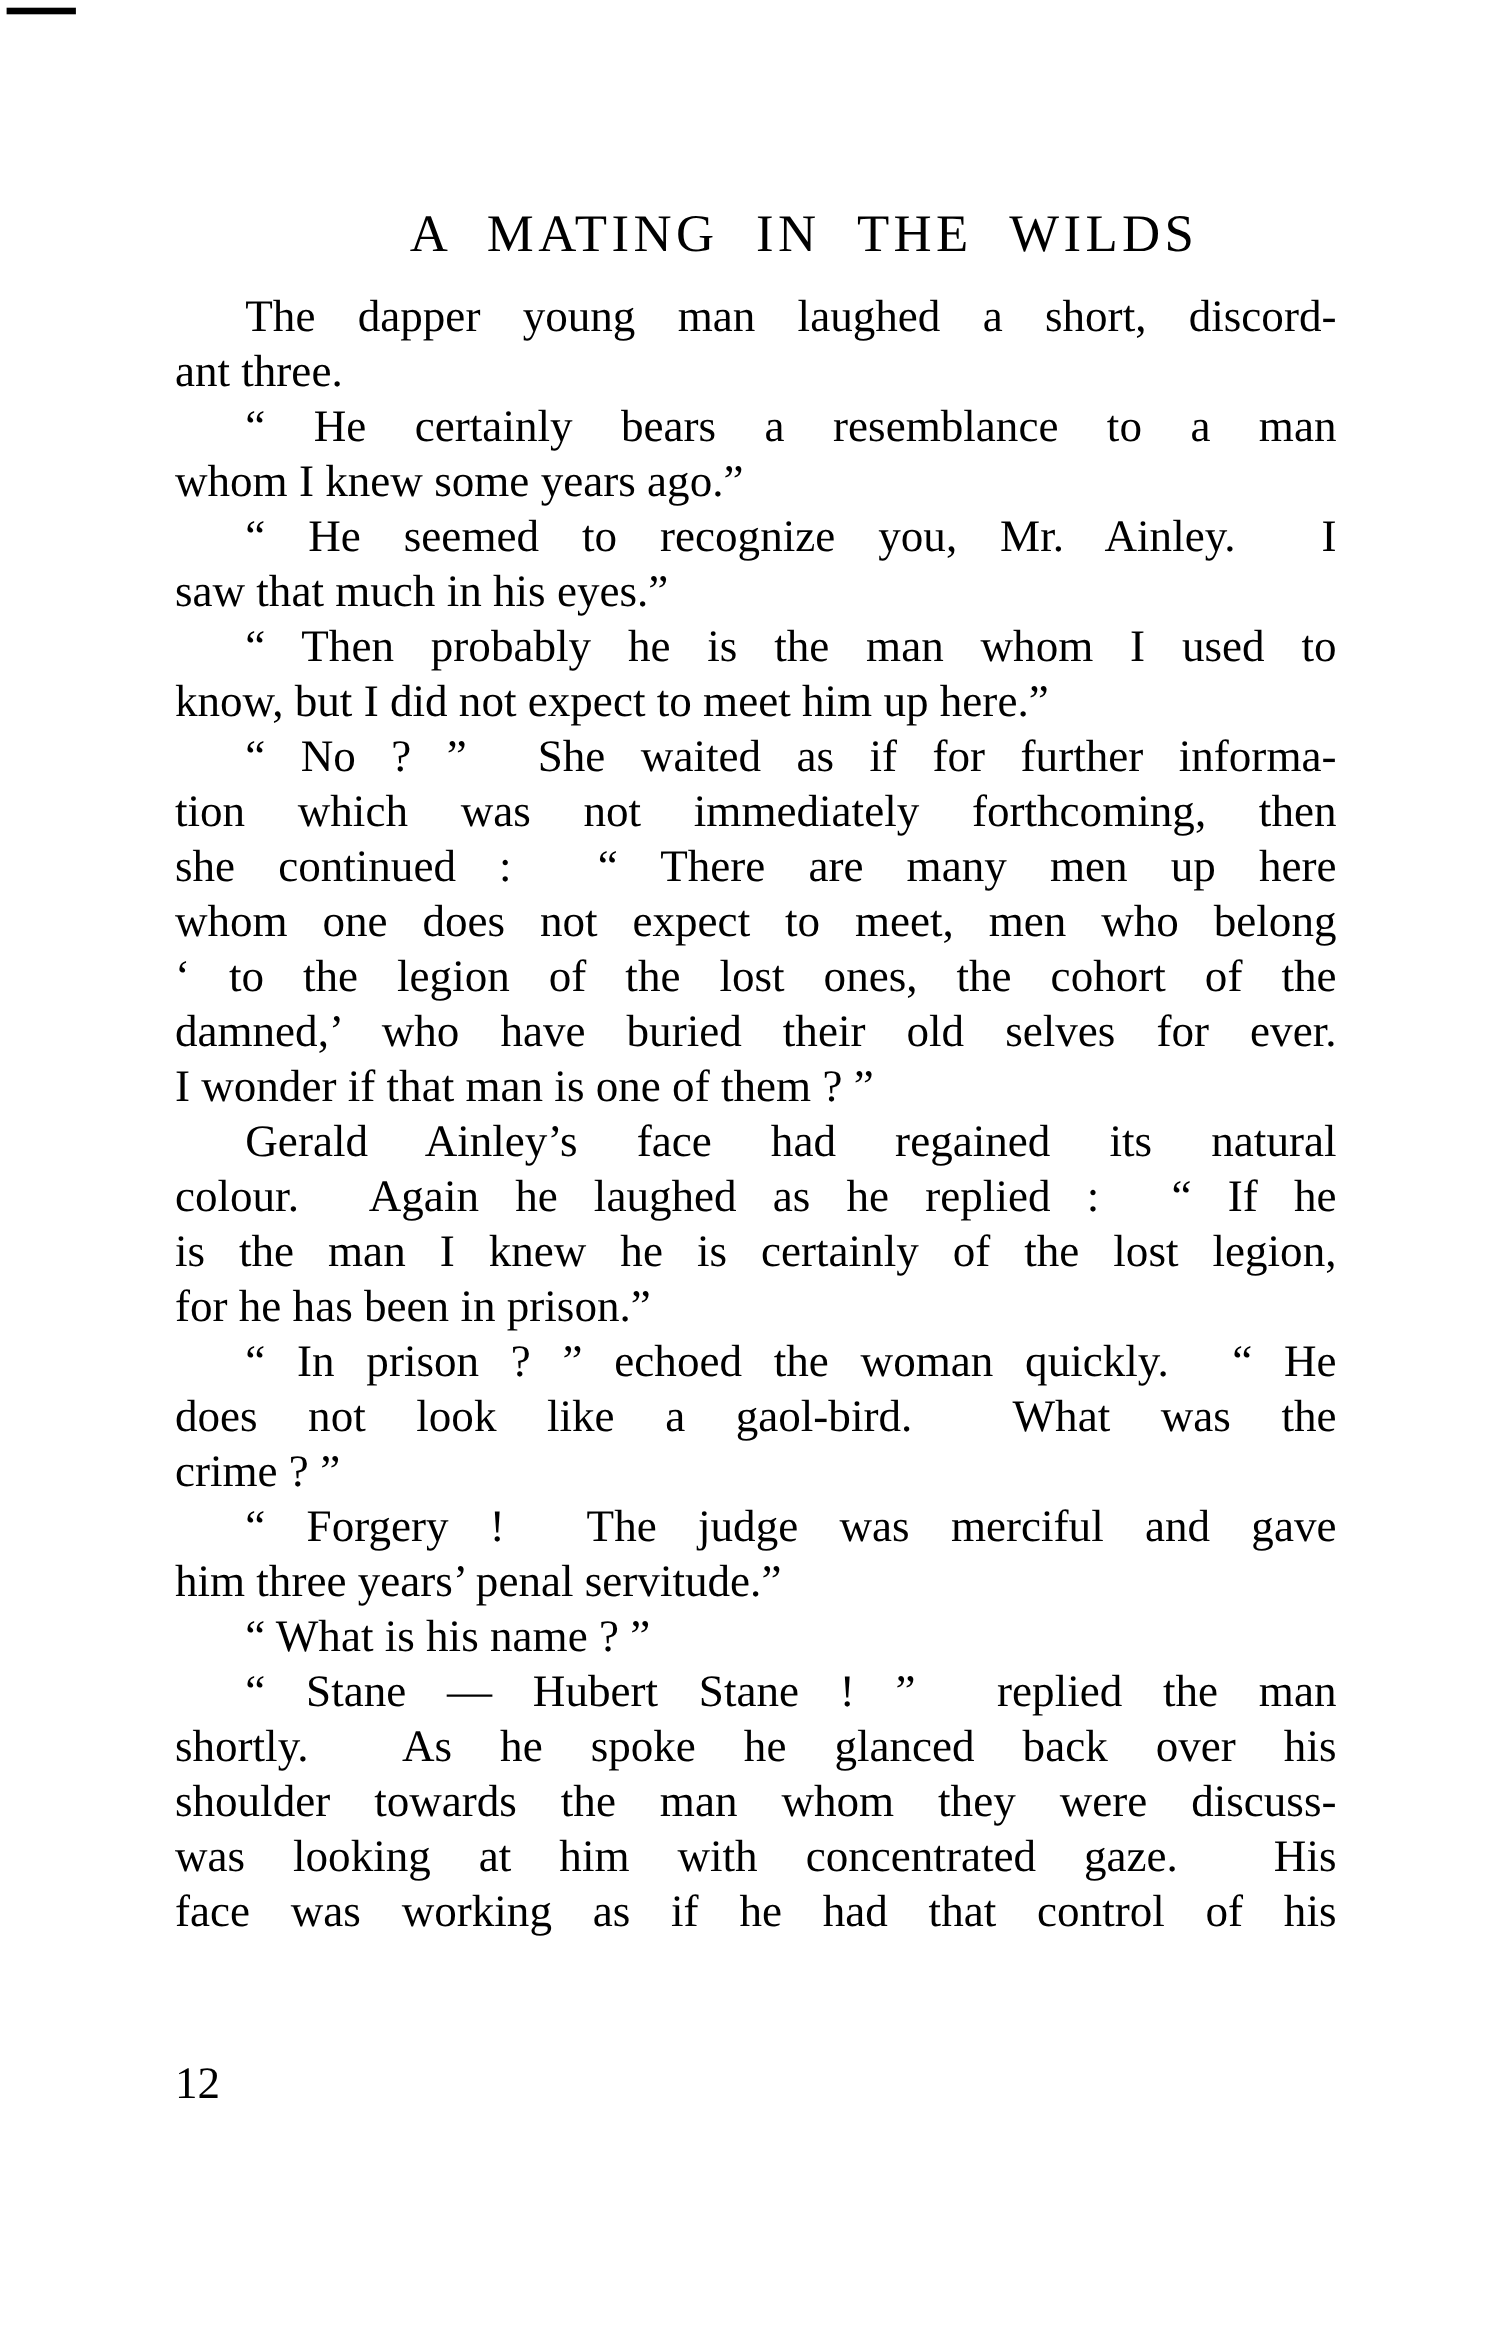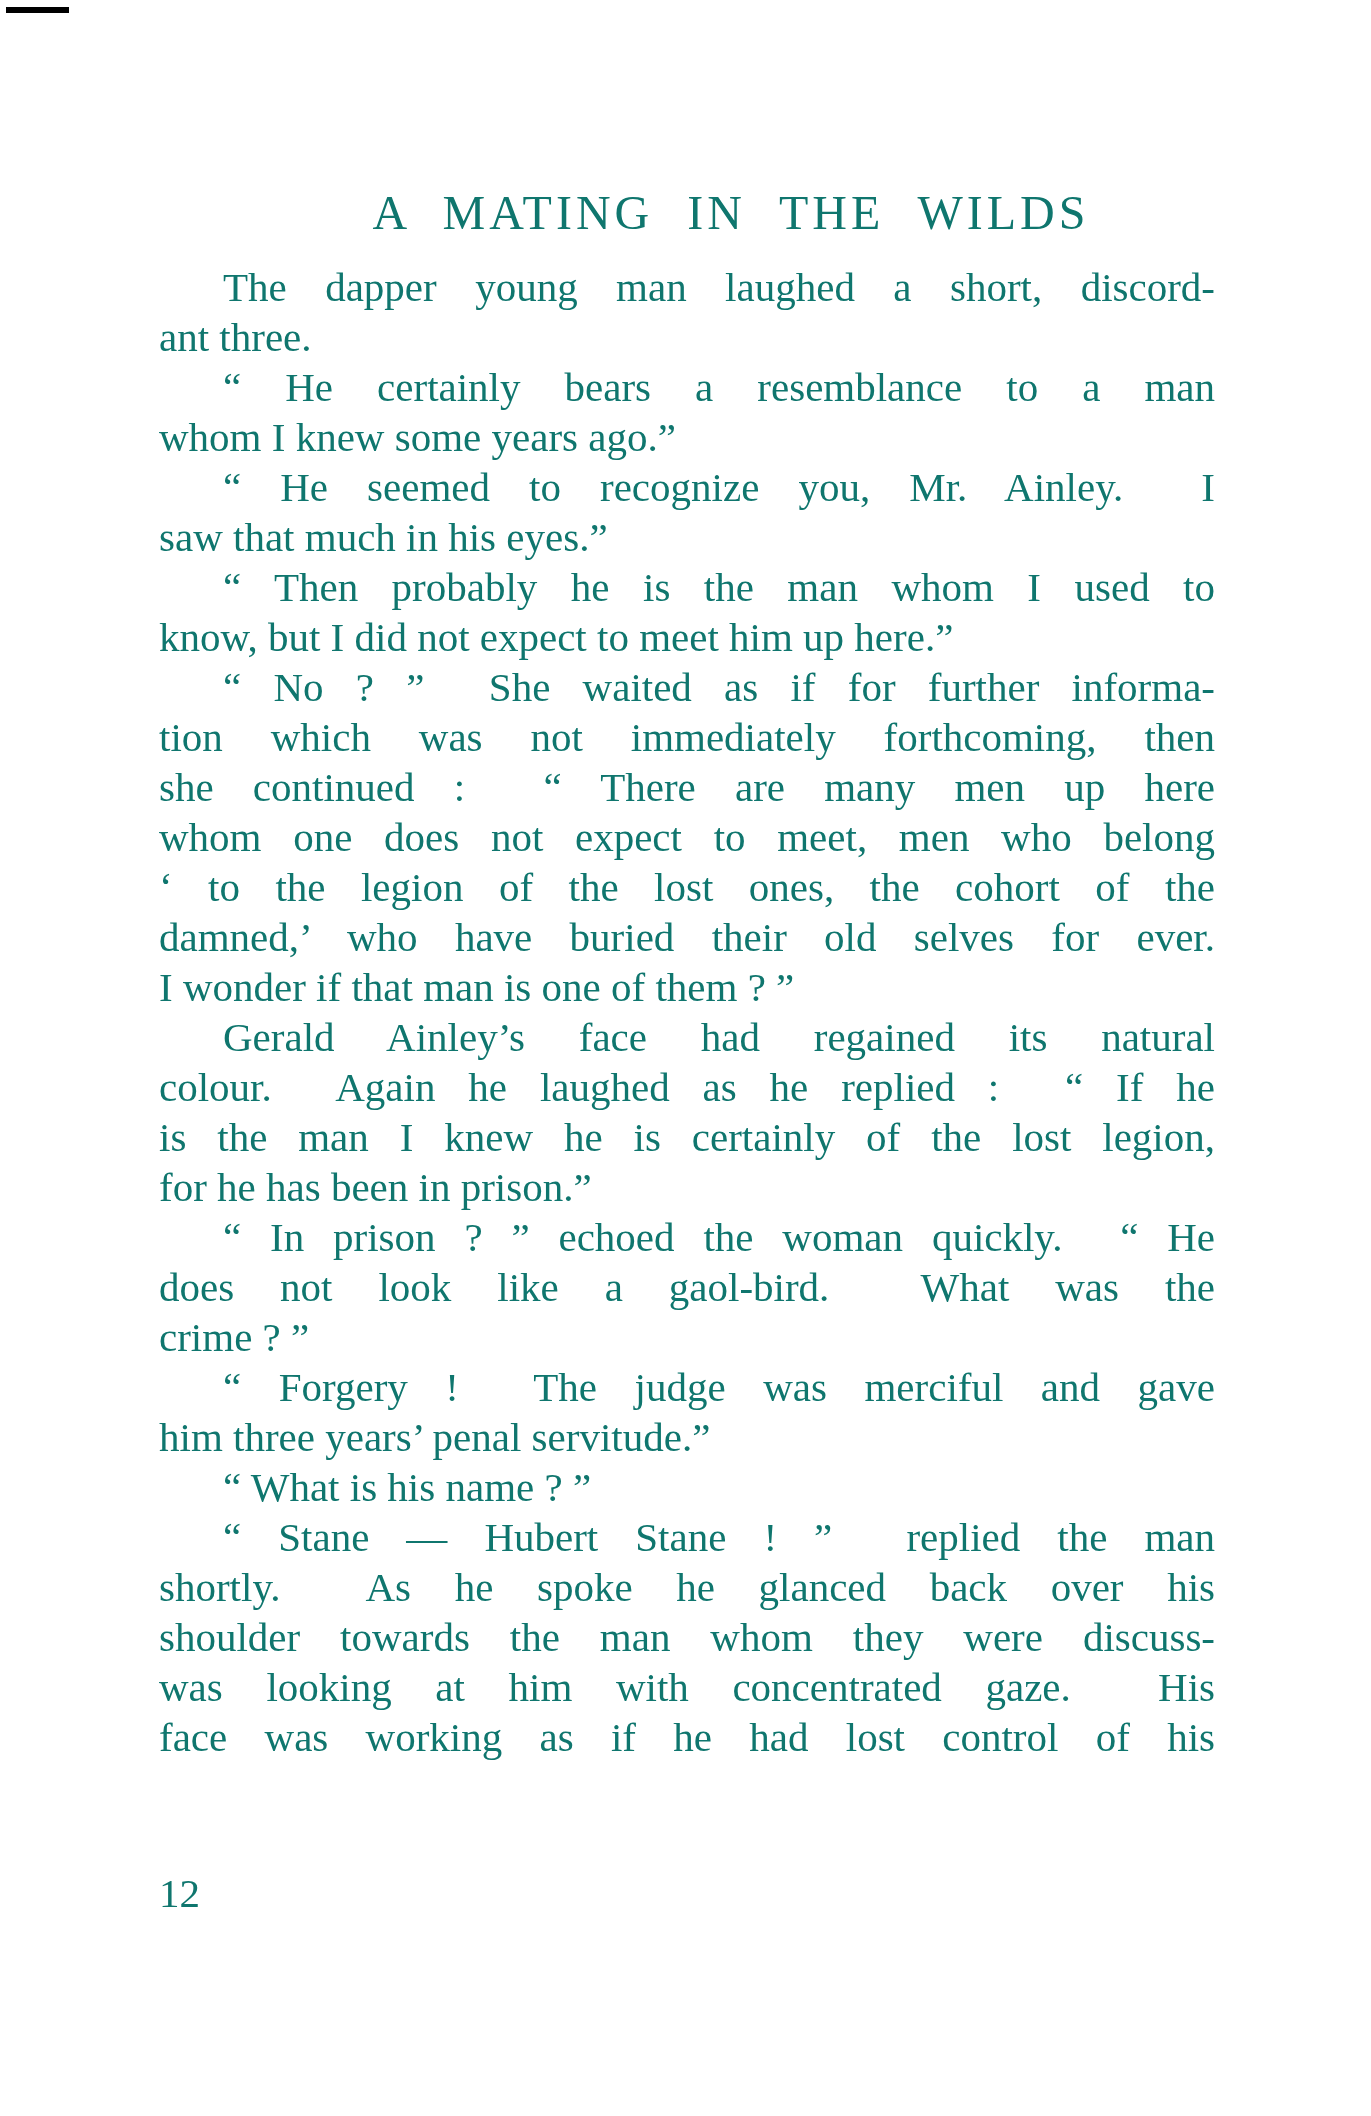--- a/index.html
+++ b/index.html
@@ -5,21 +5,21 @@
   html, body {
     margin: 0;
     padding: 0;
     background: #ffffff;
   }
   #page {
     position: relative;
     width: 1371px;
     height: 2116px;
     background: #ffffff;
-    color: #0f766e;
+    color: #000000;
     font-family: "Liberation Serif", "DejaVu Serif", serif;
     overflow: hidden;
   }
   #artifact-bar {
     position: absolute;
     left: 6px;
     top: 7px;
     width: 63px;
     height: 6px;
     background: #000000;
@@ -95,16 +95,16 @@
       <div class="line just ind">“ In prison ? ” echoed the woman quickly.&nbsp; “ He</div>
       <div class="line just">does not look like a gaol-bird.&nbsp; What was the</div>
       <div class="line">crime ? ”</div>
       <div class="line just ind">“ Forgery !&nbsp; The judge was merciful and gave</div>
       <div class="line">him three years’ penal servitude.”</div>
       <div class="line ind">“ What is his name ? ”</div>
       <div class="line just ind">“ Stane — Hubert Stane ! ”&nbsp; replied the man</div>
       <div class="line just">shortly.&nbsp; As he spoke he glanced back over his</div>
       <div class="line just">shoulder towards the man whom they were discuss-</div>
       <div class="line just">was looking at him with concentrated gaze.&nbsp; His</div>
-      <div class="line just">face was working as if he had lost control of his</div>
+      <div class="line just">face was working as if he had that control of his</div>
     </div>
   <div id="page-number">12</div>
 </div>
 
 </body></html>

